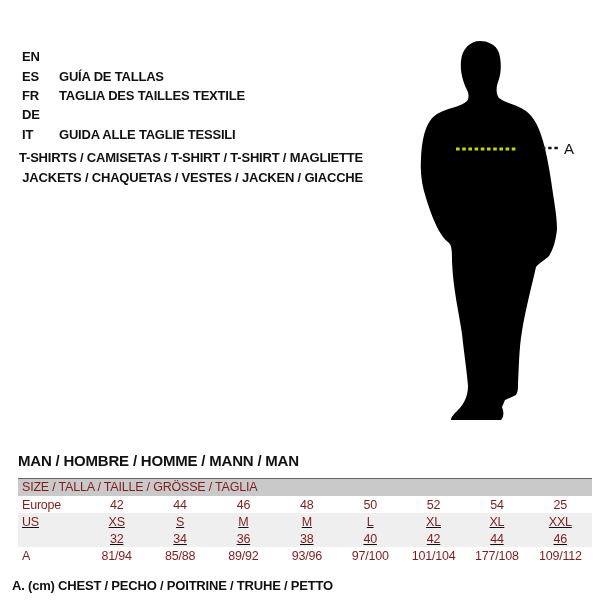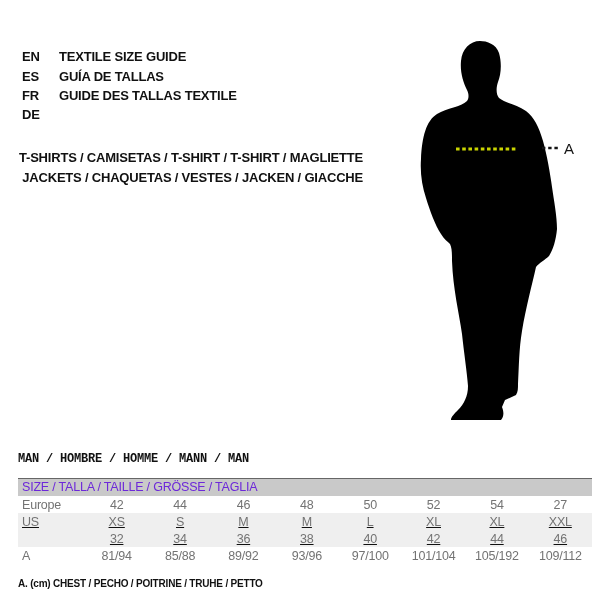--- a/index.html
+++ b/index.html
@@ -10,56 +10,59 @@
   
   .lang-list { position:absolute; top:15px; left:22px; font-weight:700; font-size:13px; letter-spacing:-0.2px; }
   .lang-row { display:flex; height:19.4px; align-items:center; }
   .lang-code { width:37px; }
   
   .categories { position:absolute; top:116px; left:19px; font-weight:700; font-size:13px; line-height:20px; letter-spacing:-0.2px;text-align:right; }
   
   .figure { position:absolute; top:5px; left:415px; }
   .figure text { font-family:"Liberation Sans", sans-serif; }
   
-  .man-heading { position:absolute; top:420px; left:18px; font-weight:700; font-size:12px; letter-spacing:-0.2px;font-family:Liberation Mono, monospace; }
+  .man-heading { position:absolute; top:420px; left:18px; font-weight:700; font-size:15px; letter-spacing:-0.2px; }
   
   .size-table {
     position:absolute; top:446px; left:18px; width:574px;
     border-collapse:collapse; table-layout:fixed; font-size:12.5px; letter-spacing:-0.2px;
   }
   .size-table th.size-header {
     background:#c9c9c9; border-top:1px solid #666666; font-weight:400;
-    text-align:left; padding:1px 0 2px 4px; color:#6d28d9; height:14px;
+    text-align:left; padding:1px 0 2px 4px; color:#7f1d1d; height:14px;
   }
-  .size-table td { text-align:center; height:17px; padding:0; color:#737373; font-weight:400; }
+  .size-table td { text-align:center; height:17px; padding:0; color:#7f1d1d; font-weight:400; }
   .size-table td.row-label { text-align:left; padding-left:4px; }
   .size-table tr.alt { background:#efefef;text-decoration:underline; }
   
-  .footnote { position:absolute; top:546px; left:18px; font-weight:700; font-size:10px; letter-spacing:-0.2px; }
+  .footnote { position:absolute; top:546px; left:12px; font-weight:700; font-size:13px; letter-spacing:-0.2px; }
 </style>
 </head>
 <body>
 
 <div class="canvas">
 
   <div class="lang-list">
     <div class="lang-row">
       <span class="lang-code">EN</span>
-      <span class="lang-label">TEXTILE SIZE GUIDE</span>
     </div>
     <div class="lang-row">
       <span class="lang-code">ES</span>
       <span class="lang-label">GUÍA DE TALLAS</span>
     </div>
     <div class="lang-row">
       <span class="lang-code">FR</span>
-      <span class="lang-label">GUIDE DES TALLAS TEXTILE</span>
+      <span class="lang-label">TAGLIA DES TAILLES TEXTILE</span>
     </div>
     <div class="lang-row">
       <span class="lang-code">DE</span>
+    </div>
+    <div class="lang-row">
+      <span class="lang-code">IT</span>
+      <span class="lang-label">GUIDA ALLE TAGLIE TESSILI</span>
     </div>
   </div>
 
   <div class="categories">
     <div>T-SHIRTS / CAMISETAS / T-SHIRT / T-SHIRT / MAGLIETTE</div>
     <div>JACKETS / CHAQUETAS / VESTES / JACKEN / GIACCHE</div>
   </div>
 
   <svg class="figure" width="170" height="390" viewBox="0 0 170 390" aria-hidden="true">
     <path fill="#000000" d="
@@ -120,21 +123,21 @@
     <tbody>
       <tr>
         <td class="row-label">Europe</td>
         <td>42</td>
         <td>44</td>
         <td>46</td>
         <td>48</td>
         <td>50</td>
         <td>52</td>
         <td>54</td>
-        <td>27</td>
+        <td>25</td>
       </tr>
       <tr class="alt">
         <td class="row-label">US</td>
         <td>XS</td>
         <td>S</td>
         <td>M</td>
         <td>M</td>
         <td>L</td>
         <td>XL</td>
         <td>XL</td>
@@ -152,21 +155,21 @@
         <td>46</td>
       </tr>
       <tr>
         <td class="row-label">A</td>
         <td>81/94</td>
         <td>85/88</td>
         <td>89/92</td>
         <td>93/96</td>
         <td>97/100</td>
         <td>101/104</td>
-        <td>105/192</td>
+        <td>177/108</td>
         <td>109/112</td>
       </tr>
     </tbody>
   </table>
 
   <div class="footnote">A. (cm) CHEST / PECHO / POITRINE / TRUHE / PETTO</div>
 
 </div>
 
 </body></html>

